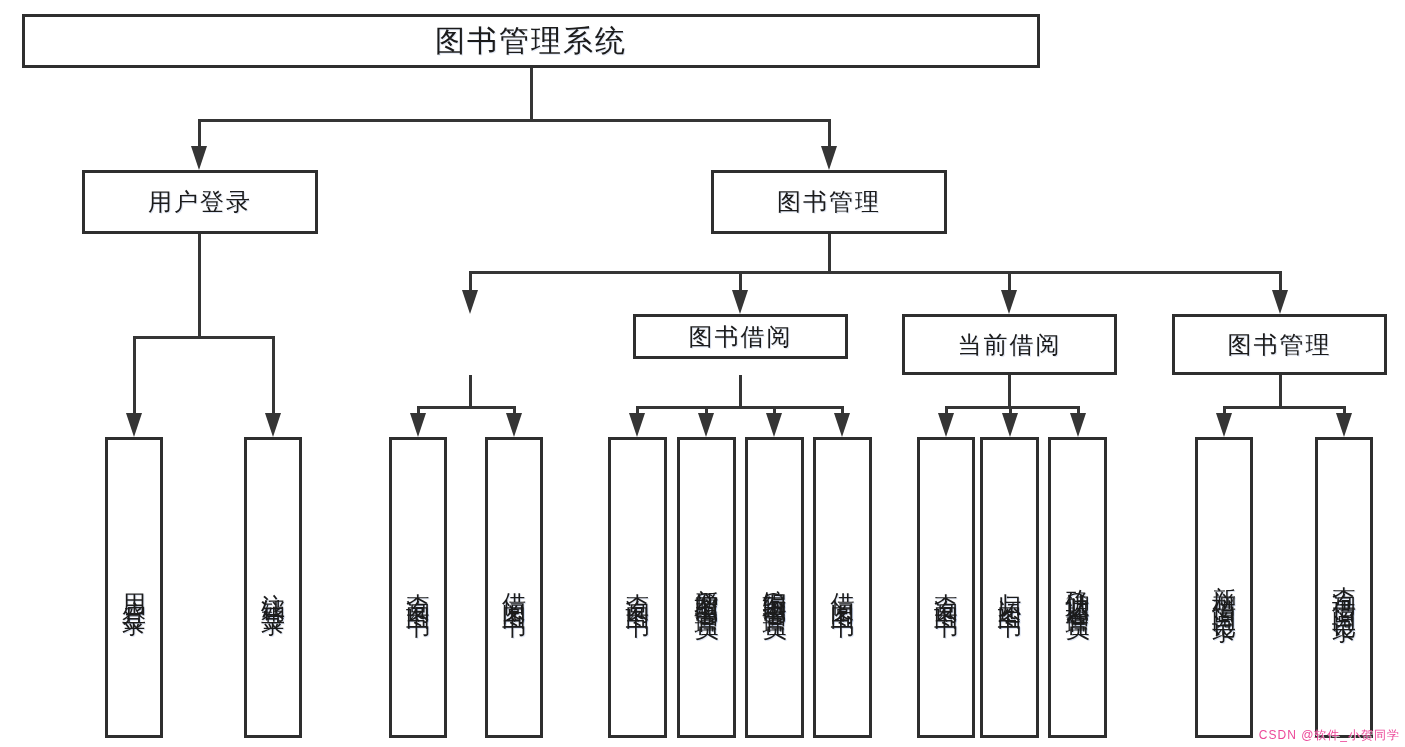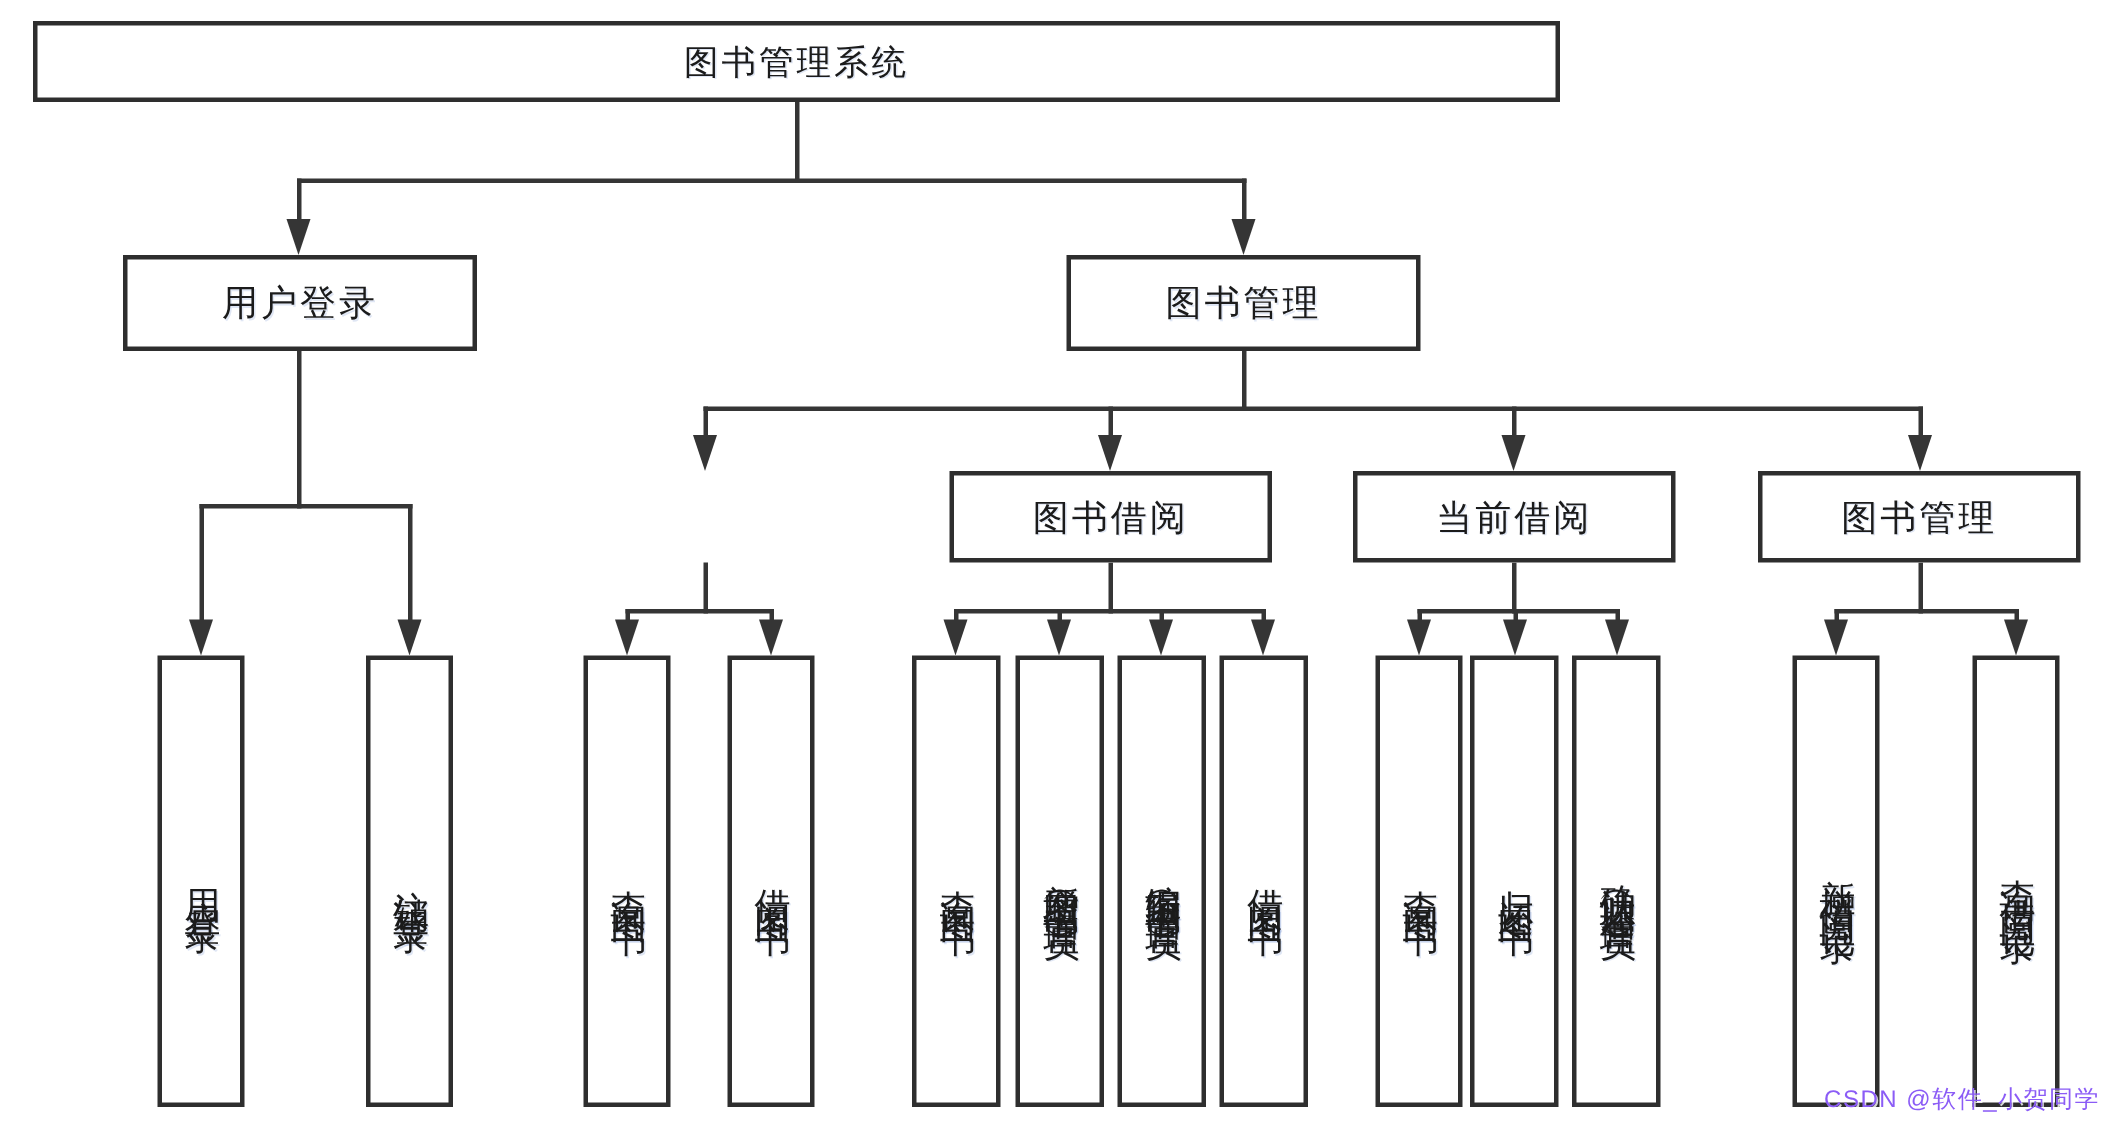--- a/index.html
+++ b/index.html
@@ -17,42 +17,42 @@
     background: #ffffff;
     border: 3px solid #2e2e2e;
     display: flex;
     align-items: center;
     justify-content: center;
     color: #1b1b1b;
     font-size: 24px;
     letter-spacing: 2px;
     text-shadow: 1px 1px 0 rgba(110,140,205,0.22);
   }
-  .node.title-node { font-size: 23px; }
+  .node.title-node { font-size: 30px; }
   .node.vertical span {
     writing-mode: vertical-rl;
     text-orientation: mixed;
     letter-spacing: 7px;
     line-height: 1;
     white-space: nowrap;
   }
   .seg { position: absolute; background: #353535; }
   .arrowhead {
     position: absolute;
     width: 0; height: 0;
     border-left: 8px solid transparent;
     border-right: 8px solid transparent;
     border-top: 24px solid #353535;
   }
   #watermark {
     position: absolute;
     right: 5px;
     bottom: 3px;
-    font-size: 16px;
-    color: #8b5cf6;
+    font-size: 12px;
+    color: #ec4899;
     letter-spacing: 1px;
     text-shadow: 1px 1px 0 rgba(255,255,255,0.8);
     z-index: 10;
   }
 </style>
 </head>
 <body>
 
 <div id="canvas">
   <div id="watermark">CSDN @软件_小贺同学</div>
@@ -110,21 +110,21 @@
     <div class="arrowhead" style="left: 1336px; top: 413px;"></div>
     <div class="node title-node" style="left: 22px; top: 14px; width: 1018px; height: 54px;">
       <span>图书管理系统</span>
     </div>
     <div class="node" style="left: 82px; top: 170px; width: 236px; height: 64px;">
       <span>用户登录</span>
     </div>
     <div class="node" style="left: 711px; top: 170px; width: 236px; height: 64px;">
       <span>图书管理</span>
     </div>
-    <div class="node" style="left: 633px; top: 314px; width: 215px; height: 61px;">
+    <div class="node" style="left: 633px; top: 314px; width: 215px; height: 45px;">
       <span>图书借阅</span>
     </div>
     <div class="node" style="left: 902px; top: 314px; width: 215px; height: 61px;">
       <span>当前借阅</span>
     </div>
     <div class="node" style="left: 1172px; top: 314px; width: 215px; height: 61px;">
       <span>图书管理</span>
     </div>
     <div class="node vertical" style="left: 105px; top: 437px; width: 58px; height: 301px;">
       <span>用户登录</span>

